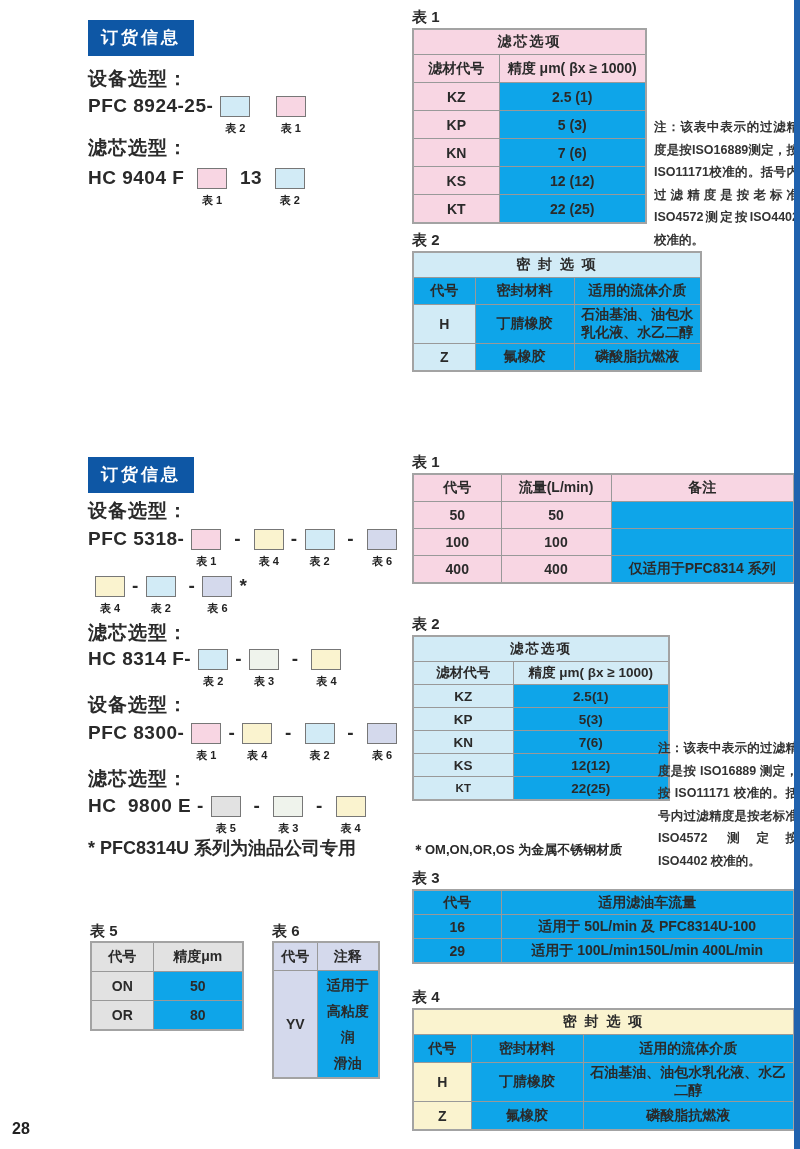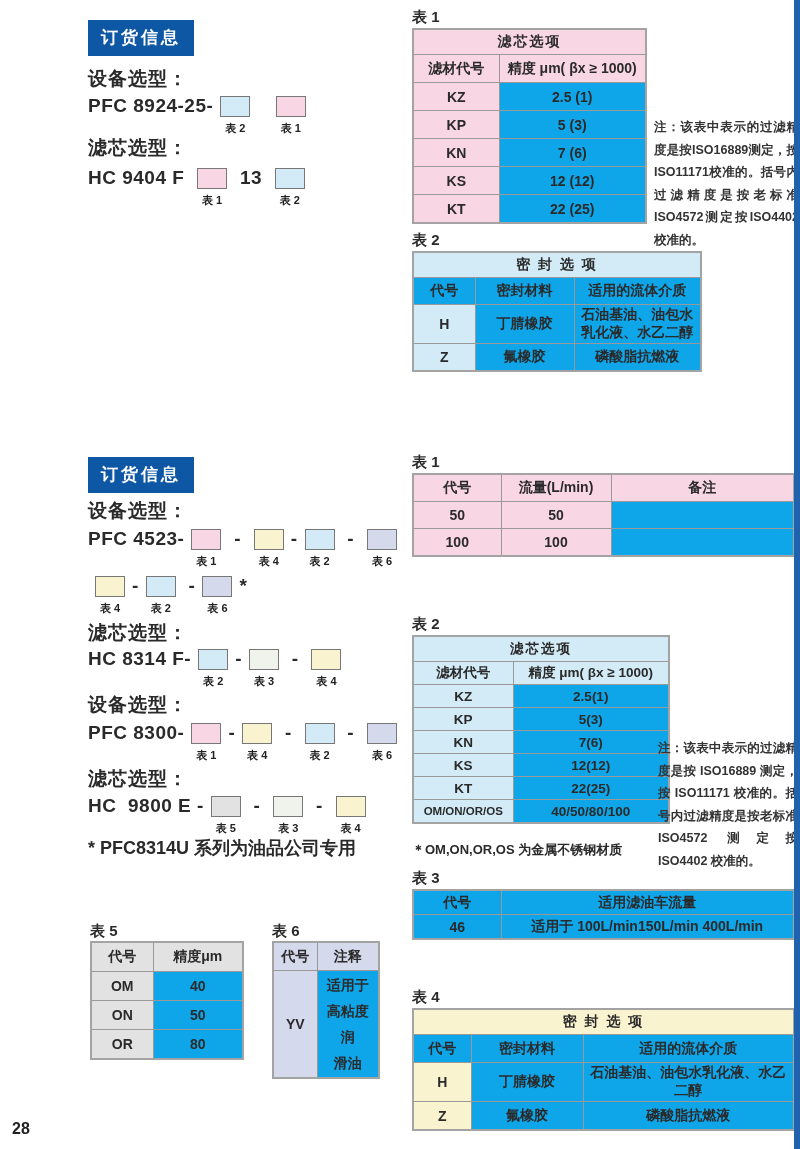--- a/index.html
+++ b/index.html
@@ -168,21 +168,21 @@
           <td>氟橡胶</td>
           <td>磷酸脂抗燃液</td>
         </tr>
       </tbody>
     </table>
   </div>
 
 <div class="abs badge" style="left:88px;top:457px">订货信息</div>
 <div class="abs hlabel" style="left:88px;top:498px">设备选型：</div>
 <div class="abs mline" style="left:88px;top:527px">
-    <span class="mtext">PFC 4523-</span>
+    <span class="mtext">PFC 5318-</span>
     <span class="boxwrap">
       <span class="box tint-pink"></span>
       <span class="boxref">表 1</span>
     </span>
     <span class="mtext"> - </span>
     <span class="boxwrap">
       <span class="box tint-yellow"></span>
       <span class="boxref">表 4</span>
     </span>
     <span class="mtext">-</span>
@@ -291,20 +291,25 @@
         <tr>
           <td class="tint-pink">50</td>
           <td class="tint-pink">50</td>
           <td></td>
         </tr>
         <tr>
           <td class="tint-pink">100</td>
           <td class="tint-pink">100</td>
           <td></td>
         </tr>
+        <tr>
+          <td class="tint-pink">400</td>
+          <td class="tint-pink">400</td>
+          <td>仅适用于PFC8314 系列</td>
+        </tr>
       </tbody>
     </table>
   </div>
 
 <div class="abs tbl-tag" style="left:412px;top:615px">表 2</div>
 <div class="abs tbl t-s2t2" style="left:412px;top:635px">
     <table>
       <colgroup>
         <col class="c0">
         <col class="c1">
@@ -330,44 +335,44 @@
           <td>7(6)</td>
         </tr>
         <tr>
           <td class="tint-blue">KS</td>
           <td>12(12)</td>
         </tr>
         <tr>
           <td class="tint-blue">KT</td>
           <td>22(25)</td>
         </tr>
-        <tr>
-          <td class="tint-blue">OM/ON/OR/OS</td>
-          <td>40/50/80/100</td>
-        </tr>
       </tbody>
     </table>
   </div>
 <div class="abs note" style="left:658px;top:737px;width:140px">注：该表中表示的过滤精度是按 ISO16889 测定，按 ISO11171 校准的。括号内过滤精度是按老标准 ISO4572 测定按 ISO4402 校准的。</div>
 <div class="abs smallnote" style="left:412px;top:841px">＊OM,ON,OR,OS 为金属不锈钢材质</div>
 
 <div class="abs tbl-tag" style="left:412px;top:869px">表 3</div>
 <div class="abs tbl t-t3" style="left:412px;top:889px">
     <table>
       <colgroup>
         <col class="c0">
         <col class="c1">
       </colgroup>
       <tbody>
         <tr>
           <td class="hd">代号</td>
           <td class="hd">适用滤油车流量</td>
         </tr>
         <tr>
-          <td>46</td>
+          <td>16</td>
+          <td>适用于 50L/min 及 PFC8314U-100</td>
+        </tr>
+        <tr>
+          <td>29</td>
           <td>适用于 100L/min150L/min  400L/min</td>
         </tr>
       </tbody>
     </table>
   </div>
 
 <div class="abs tbl-tag" style="left:412px;top:988px">表 4</div>
 <div class="abs tbl t-t4" style="left:412px;top:1008px">
     <table>
       <colgroup>
@@ -402,24 +407,20 @@
 <div class="abs tbl t-t5" style="left:90px;top:941px">
     <table>
       <colgroup>
         <col class="c0">
         <col class="c1">
       </colgroup>
       <tbody>
         <tr>
           <td class="hd tint-gray">代号</td>
           <td class="hd tint-gray">精度μm</td>
-        </tr>
-        <tr>
-          <td class="tint-gray">OM</td>
-          <td>40</td>
         </tr>
         <tr>
           <td class="tint-gray">ON</td>
           <td>50</td>
         </tr>
         <tr>
           <td class="tint-gray">OR</td>
           <td>80</td>
         </tr>
       </tbody>

